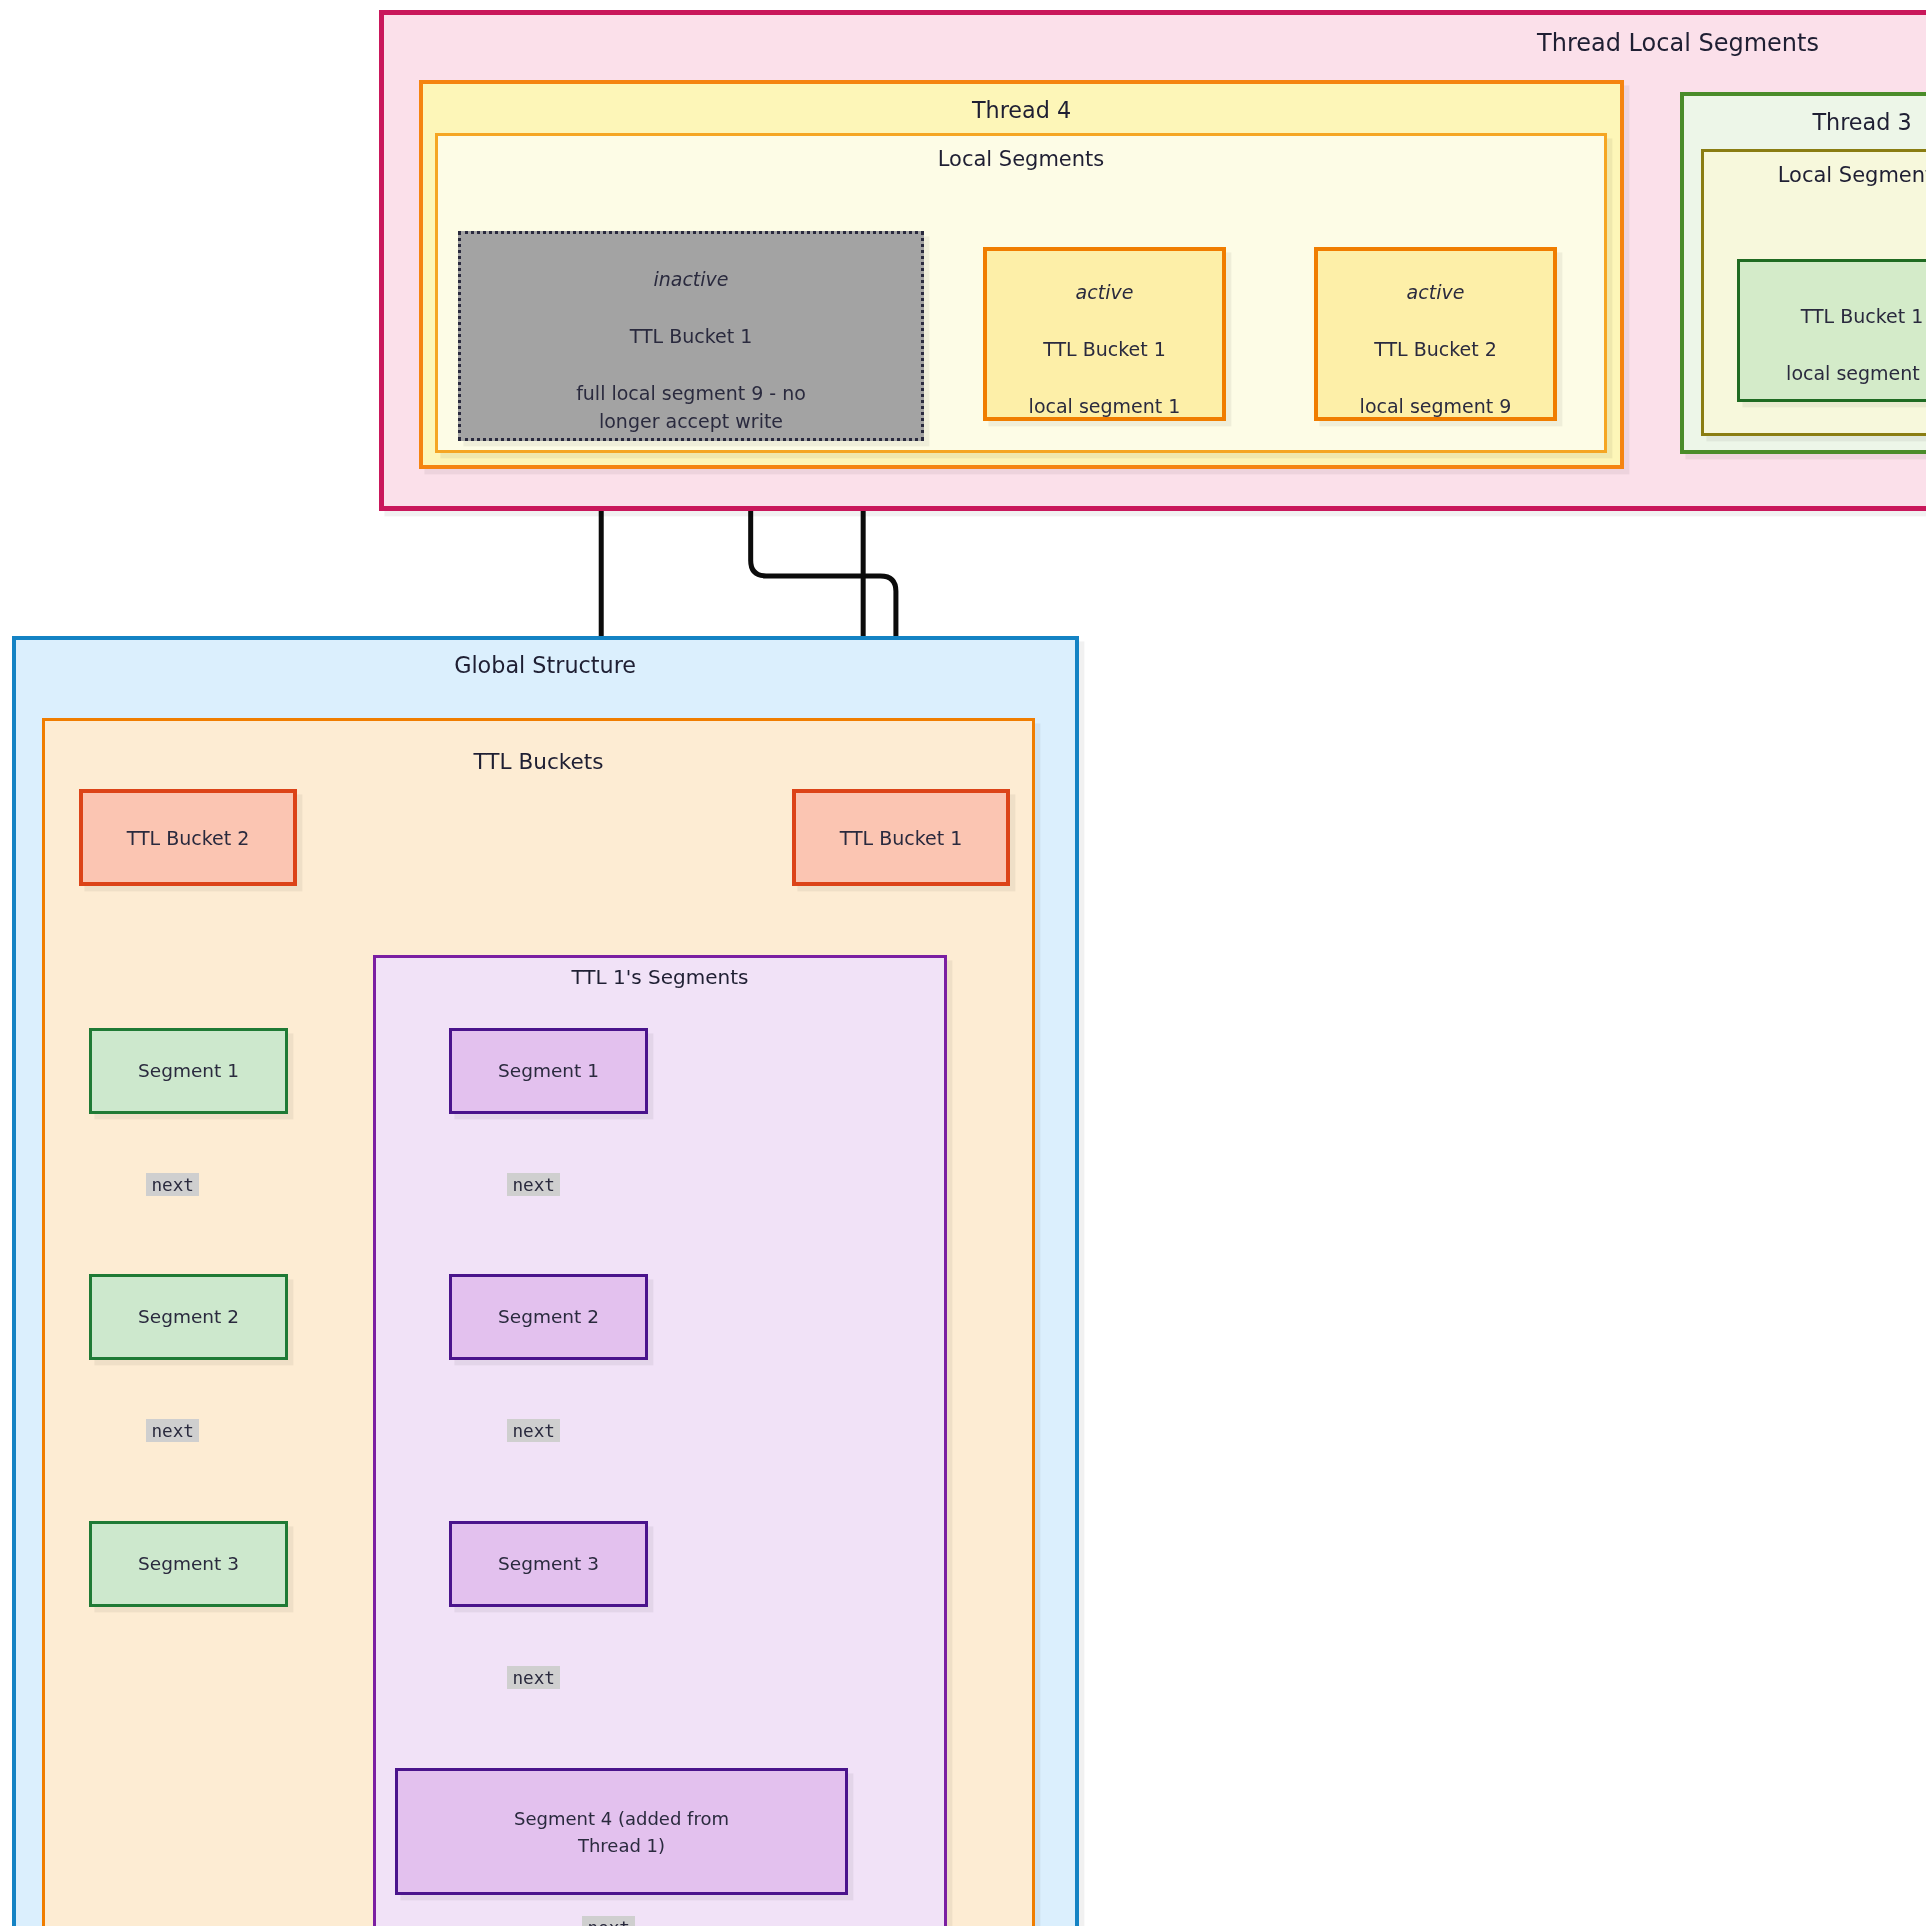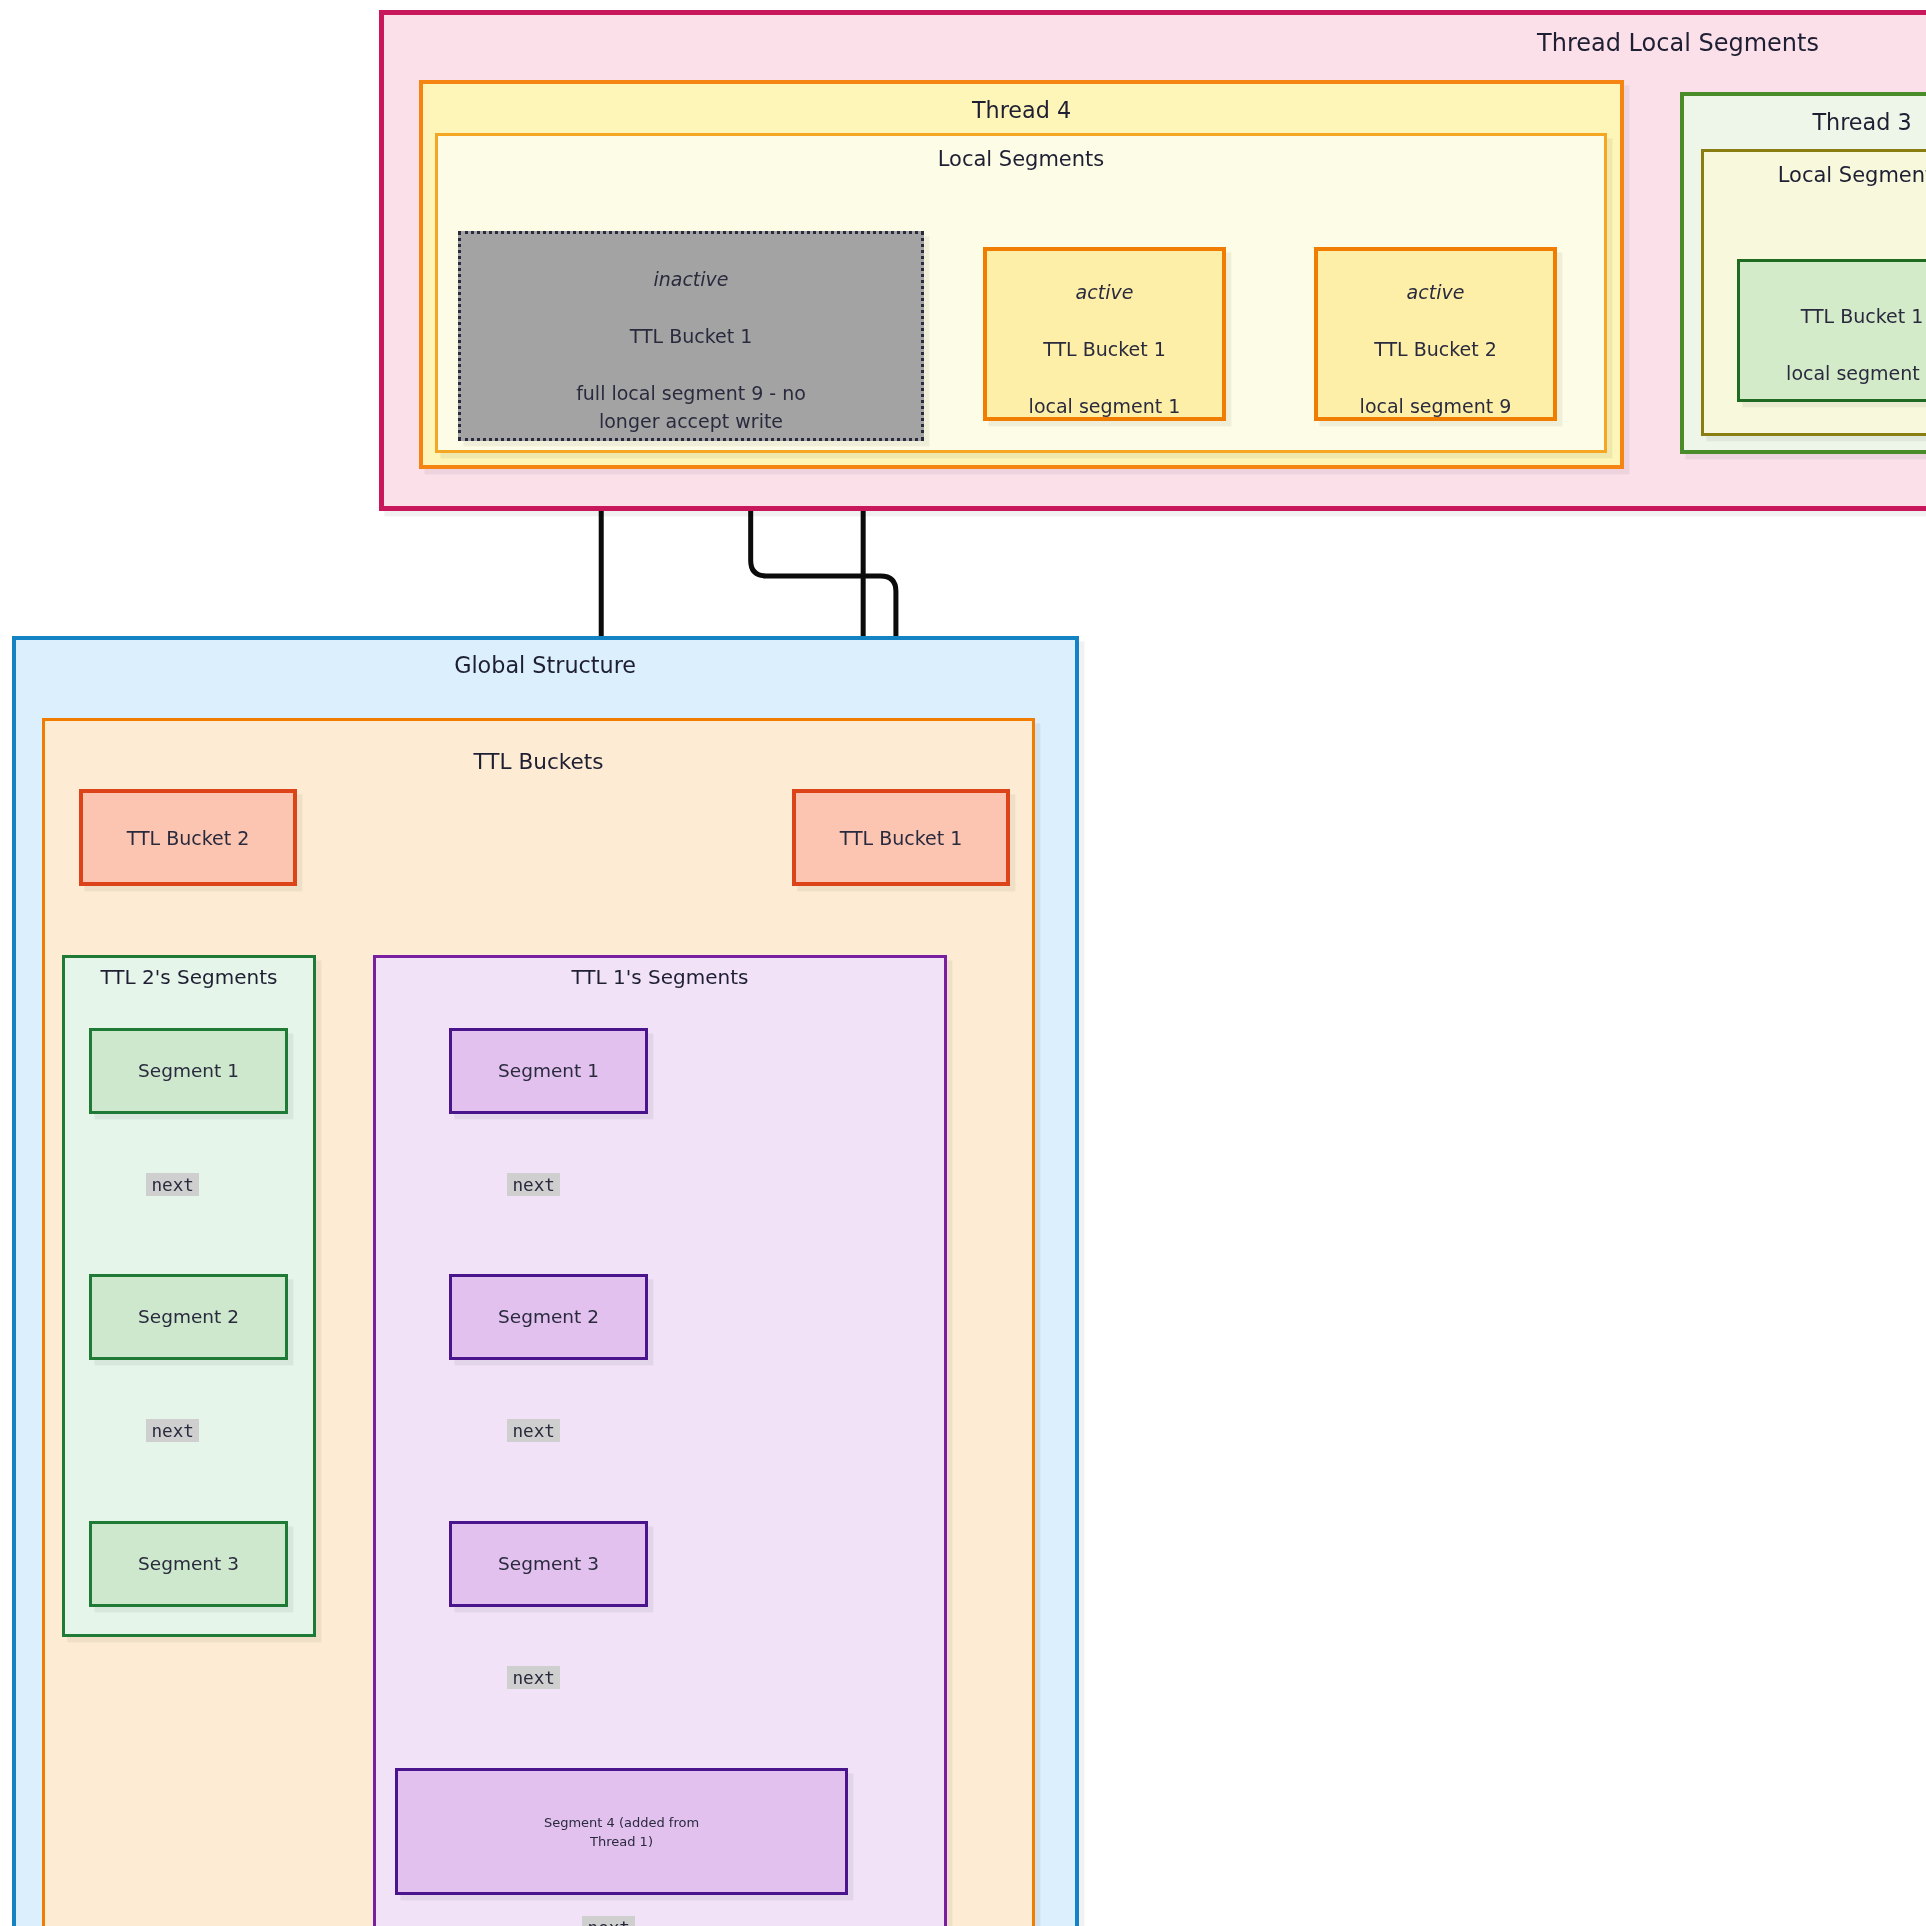--- a/index.html
+++ b/index.html
@@ -134,23 +134,20 @@
     <div class="lbl" style="top:2px;font-size:21.6px;margin-top:24px;">TTL Buckets</div>
   </div>
 
   <div class="box n-red shadow" style="left:79px;top:789px;width:218px;height:97px;">
     <div class="ctrtxt" style="font-size:19px;">TTL Bucket 2</div>
   </div>
   <div class="box n-red shadow" style="left:792px;top:789px;width:218px;height:97px;">
     <div class="ctrtxt" style="font-size:19px;">TTL Bucket 1</div>
   </div>
 
-  <div class="box grp-ttl2s shadow" style="left:62px;top:955px;width:254px;height:682px;">
-    <div class="lbl" style="top:6.2px;font-size:20px;">TTL 2's Segments</div>
-  </div>
   <div class="box n-seg-green shadow" style="left:89px;top:1028px;width:199px;height:86px;">
     <div class="ctrtxt" style="font-size:18.5px;">Segment 1</div>
   </div>
   <div class="box n-seg-green shadow" style="left:89px;top:1274px;width:199px;height:86px;">
     <div class="ctrtxt" style="font-size:18.5px;">Segment 2</div>
   </div>
   <div class="box n-seg-green shadow" style="left:89px;top:1521px;width:199px;height:86px;">
     <div class="ctrtxt" style="font-size:18.5px;">Segment 3</div>
   </div>
   <div class="nextlab" style="left:146px;top:1173px;font-size:17.7px;">next</div>
@@ -162,21 +159,21 @@
   <div class="box n-seg-purple shadow" style="left:449px;top:1028px;width:199px;height:86px;">
     <div class="ctrtxt" style="font-size:18.5px;">Segment 1</div>
   </div>
   <div class="box n-seg-purple shadow" style="left:449px;top:1274px;width:199px;height:86px;">
     <div class="ctrtxt" style="font-size:18.5px;">Segment 2</div>
   </div>
   <div class="box n-seg-purple shadow" style="left:449px;top:1521px;width:199px;height:86px;">
     <div class="ctrtxt" style="font-size:18.5px;">Segment 3</div>
   </div>
   <div class="box n-seg-purple shadow" style="left:395px;top:1768px;width:453px;height:127px;">
-    <div class="ctrtxt" style="font-size:13px;">Segment 4 (added from
+    <div class="ctrtxt" style="font-size:18px;">Segment 4 (added from
 Thread 1)</div>
   </div>
 
   <div class="nextlab" style="left:507px;top:1173px;font-size:17.7px;">next</div>
   <div class="nextlab" style="left:507px;top:1419px;font-size:17.7px;">next</div>
   <div class="nextlab" style="left:507px;top:1666px;font-size:17.7px;">next</div>
   <div class="nextlab" style="left:582px;top:1916px;font-size:17.7px;">next</div>
 
 </div>
 

